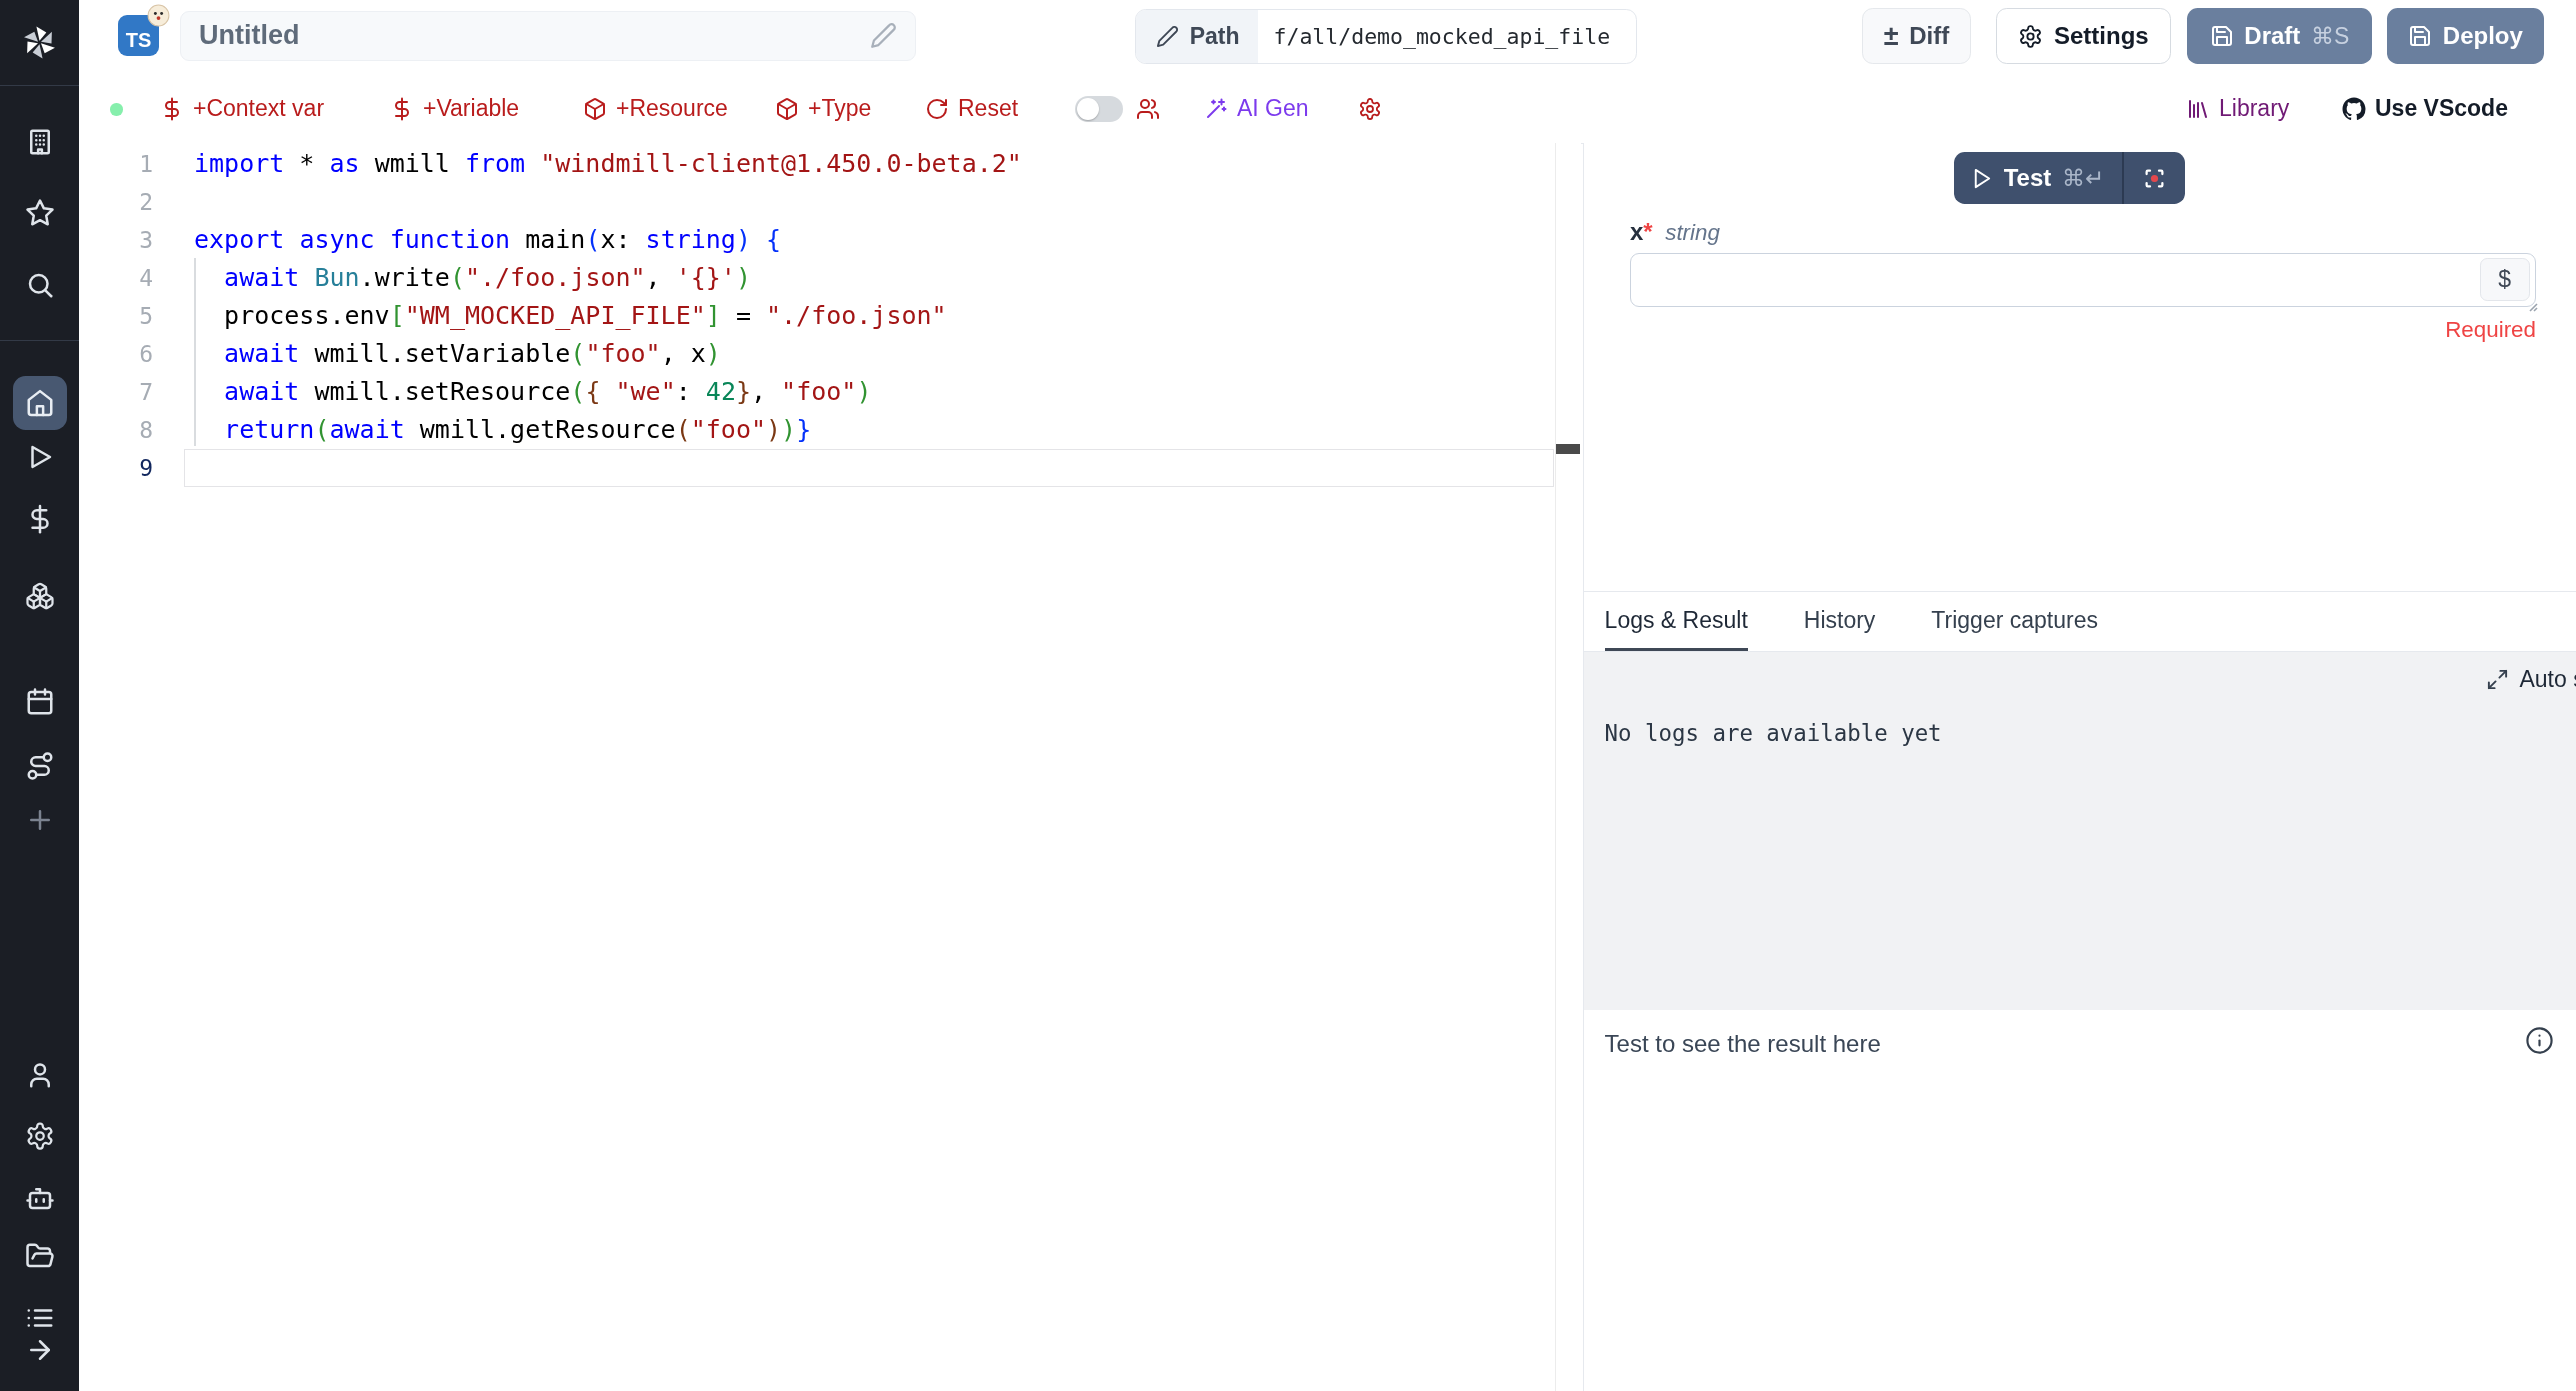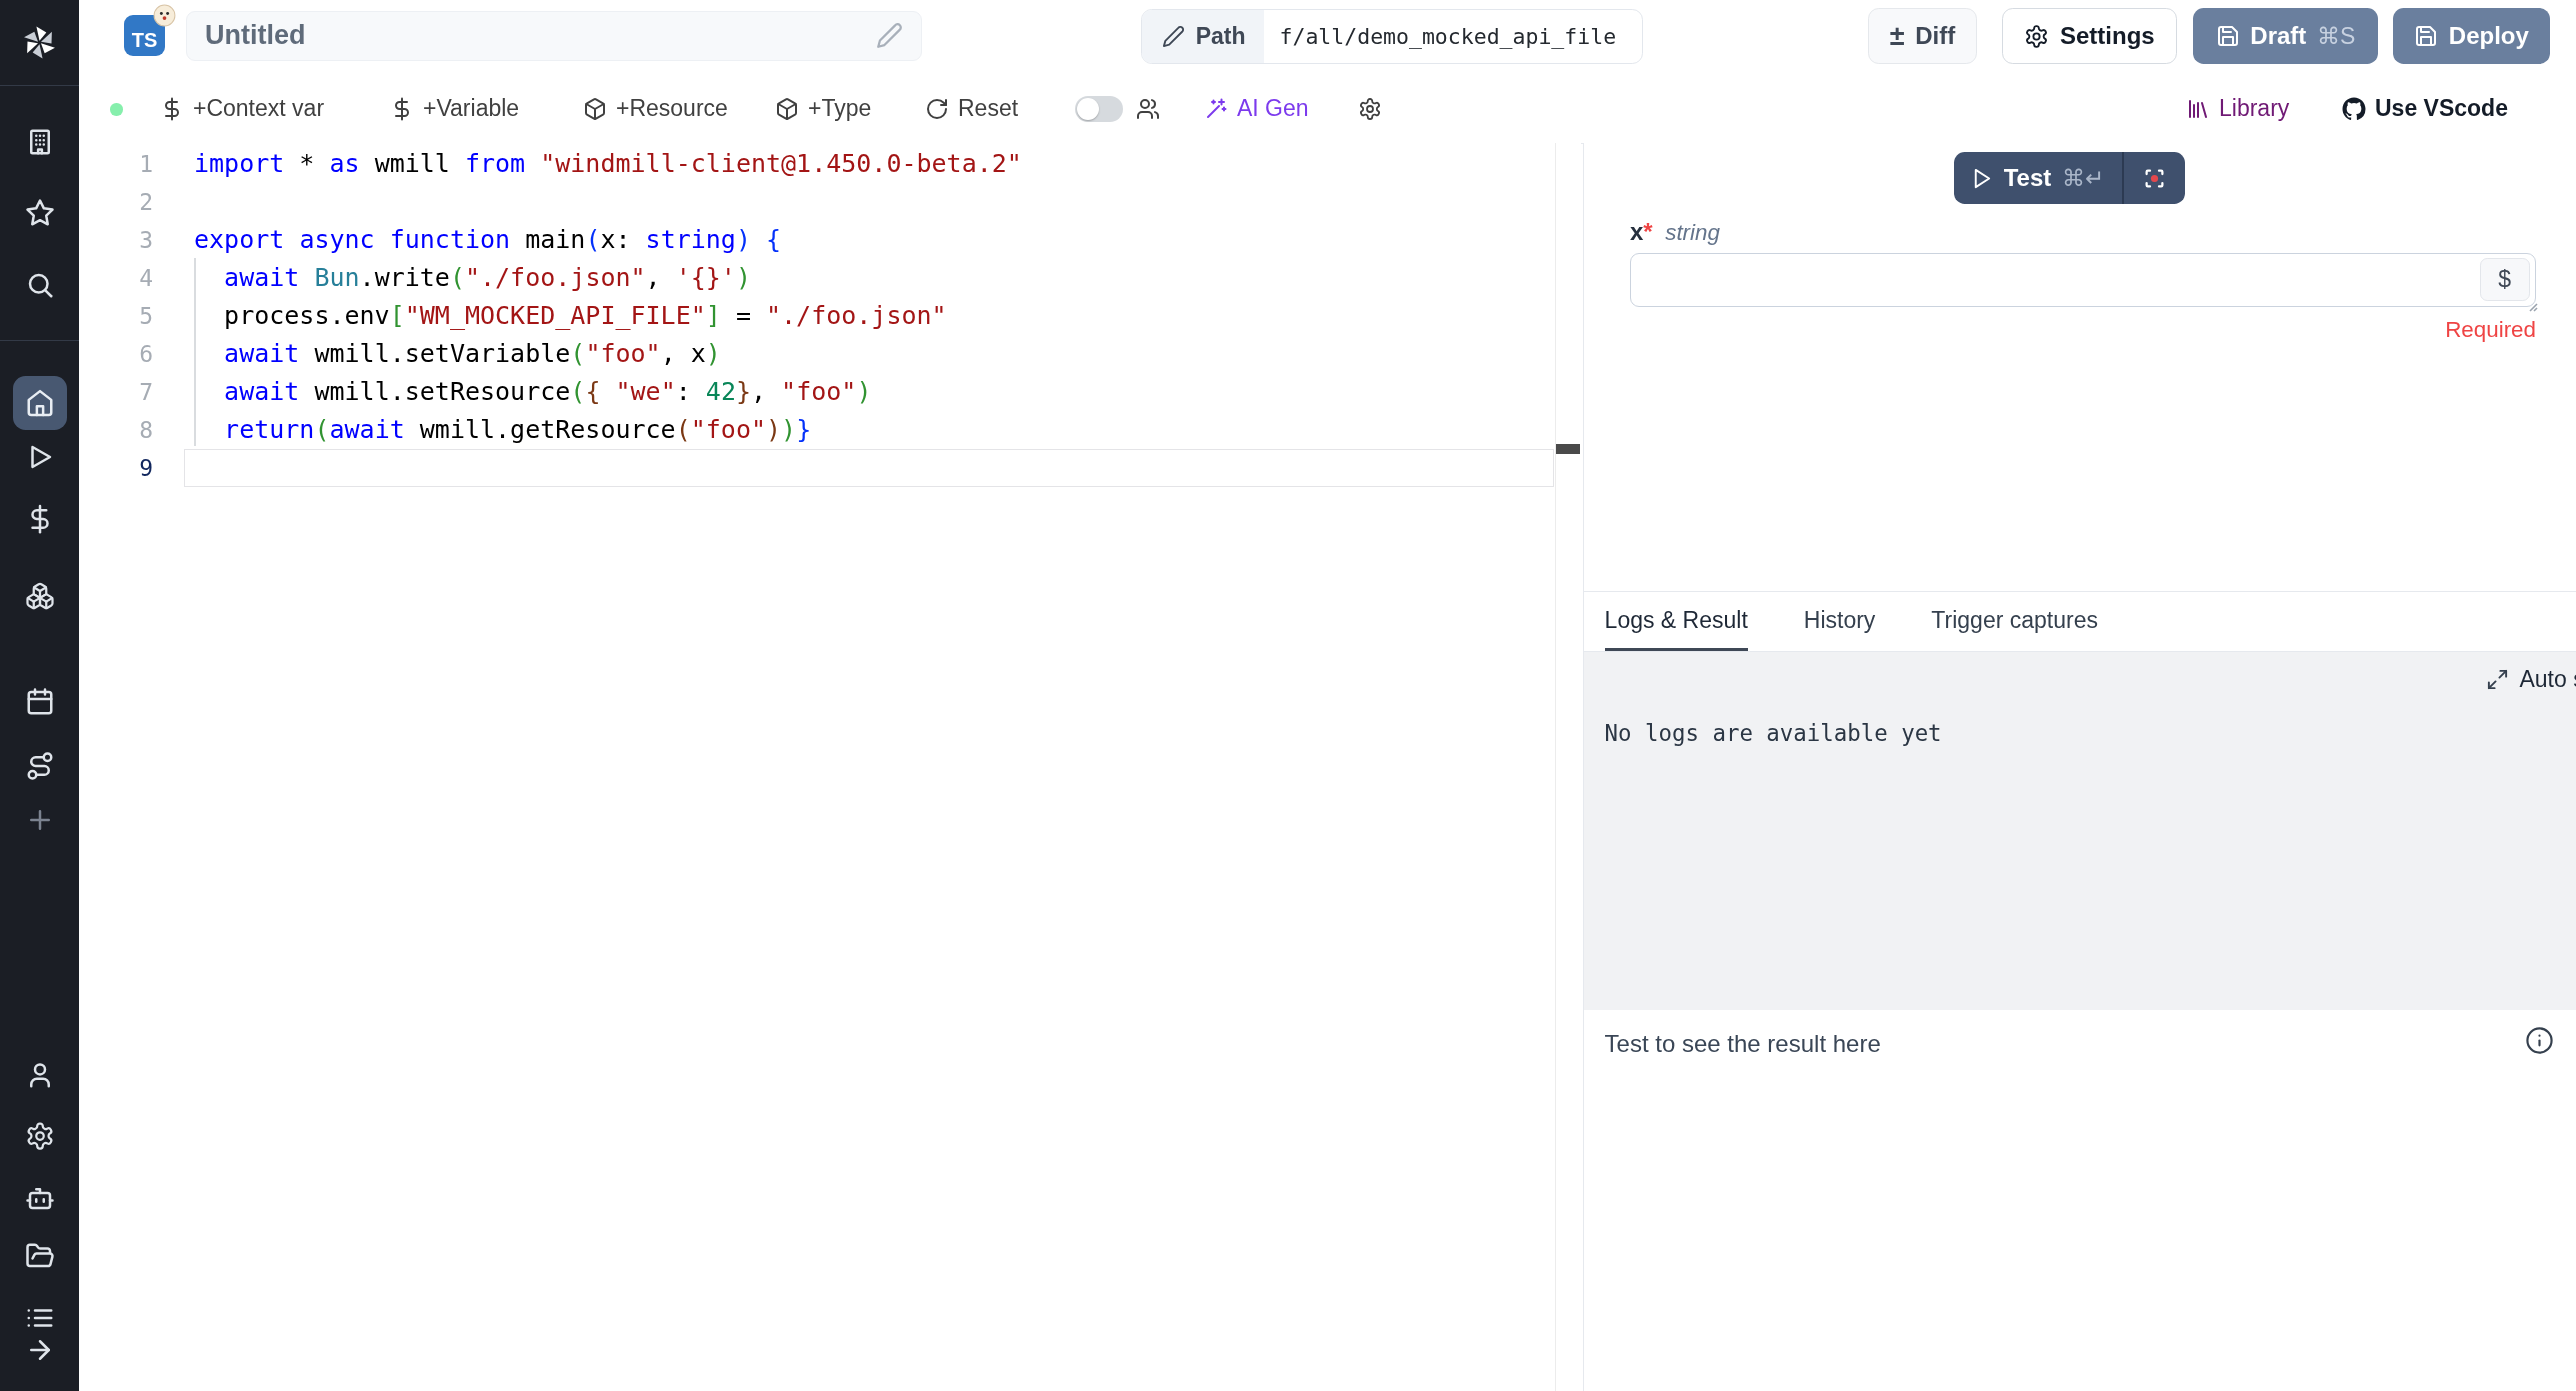--- a/index.html
+++ b/index.html
@@ -9,21 +9,21 @@
   
   .rail { position: absolute; left: 0; top: 0; width: 79px; height: 1392px; background: #1b1e25; z-index: 5; }
   .rail-item { position: absolute; left: 0; width: 79px; display: flex; justify-content: center; align-items: center; color: #dfe4ea; }
   .rail-item svg { width: 30px; height: 30px; }
   .rail-divider { position: absolute; left: 0; width: 79px; height: 0.9px; background: #333a47; }
   .rail-active-pill { position: absolute; left: 12.5px; width: 54px; height: 54px; background: #485871; border-radius: 12.5px; display: flex; align-items: center; justify-content: center; color: #e8edf3; }
   .rail-active-pill svg { width: 30px; height: 30px; }
   .rail-dim { color: #7c8390; }
 
   
-  .topbar { position: absolute; left: 79px; top: 0; width: 2497px; height: 91px; background: #fff; border-bottom: 0.9px solid #e6e9ee; padding-left: 32px; }
+  .topbar { position: absolute; left: 73px; top: 0; width: 2497px; height: 91px; background: #fff; border-bottom: 0.9px solid #e6e9ee; padding-left: 32px; }
   .ts-badge { position: absolute; left: 45px; top: 15px; width: 41px; height: 41px; background: #3178c6; border-radius: 9px; color: #fff; font-weight: bold; font-size: 20px; display: flex; align-items: flex-end; justify-content: center; padding-bottom: 4.5px; }
   .emoji-badge { position: absolute; left: 73px; top: 2.7px; width: 25px; height: 25px; }
   .title-input { position: absolute; left: 107px; top: 10.7px; width: 736px; height: 50px; background: #f7f9fb; border: 0.9px solid #edf0f4; border-radius: 9px; display: flex; align-items: center; padding: 0 18px; }
   .title-text { font-size: 27px; font-weight: 600; color: #5f6b7a; flex: 1; }
   .title-pencil { color: #a8b0ba; width: 27px; height: 27px; }
   .path-group { position: absolute; left: 1062px; top: 9px; width: 502px; height: 55px; border: 0.9px solid #e3e7ed; border-radius: 10.7px; display: flex; overflow: hidden; background: #fff; }
   .path-left { background: #f1f4f8; display: flex; align-items: center; gap: 10.7px; padding: 0 18px 0 20px; color: #3f4856; }
   .path-left svg { width: 23px; height: 23px; }
   .path-label { font-size: 23px; font-weight: 600; color: #3f4856; }
   .path-value { display: flex; align-items: center; padding-left: 16px; font-family: "DejaVu Sans Mono", monospace; font-size: 21.5px; color: #24292f; }
@@ -33,21 +33,21 @@
   .btn-settings { position: absolute; left: 1923px; top: 8px; width: 175px; height: 56px; background: #fff; border: 0.9px solid #d6dbe1; color: #141c28; font-size: 24px; font-weight: 600; }
   .btn-settings svg { width: 25px; height: 25px; }
   .btn-slate { background: #6a7f9e; color: #fff; font-size: 24px; font-weight: 700; }
   .btn-slate svg { width: 24px; height: 24px; }
   .btn-draft { position: absolute; left: 2114px; top: 8px; width: 185px; height: 56px; }
   .btn-deploy { position: absolute; left: 2314px; top: 8px; width: 157px; height: 56px; }
   .kbd-dim { color: #c7d1e0; font-weight: 400; font-size: 23px; }
 
   
   .toolbar { position: absolute; left: 79px; top: 73px; width: 2497px; height: 71px; background: #fff; border-bottom: 0.9px solid #e6e9ee; }
-  .tb-item { position: absolute; top: 0; height: 71px; display: flex; align-items: center; gap: 9px; font-size: 23px; color: #404040; cursor: pointer; }
+  .tb-item { position: absolute; top: 0; height: 71px; display: flex; align-items: center; gap: 9px; font-size: 23px; color: #b91c1c; cursor: pointer; }
   .tb-item svg { width: 24px; height: 24px; }
   .status-dot { position: absolute; left: 31px; top: 30px; width: 12.5px; height: 12.5px; border-radius: 50%; }
   .toggle { position: absolute; left: 996px; top: 23px; width: 48px; height: 26px; border-radius: 13.4px; background: #d6dade; cursor: pointer; }
   .toggle-knob { position: absolute; left: 1.8px; top: 1.8px; width: 22.4px; height: 22.4px; border-radius: 50%; background: #fff; box-shadow: 0 0.9px 1.8px rgba(0,0,0,.25); }
   .ai-gen { color: #7c3aed; font-weight: 400; }
   .vscode { font-weight: 700; color: #141c28; }
 
   
   .editor { position: absolute; left: 79px; top: 143px; width: 1502px; height: 1249px; background: #fff; padding-top: 1.8px; }
   .code-row { display: flex; height: 38px; position: relative; font-family: "DejaVu Sans Mono", monospace; font-size: 25px; line-height: 38px; white-space: pre; }

